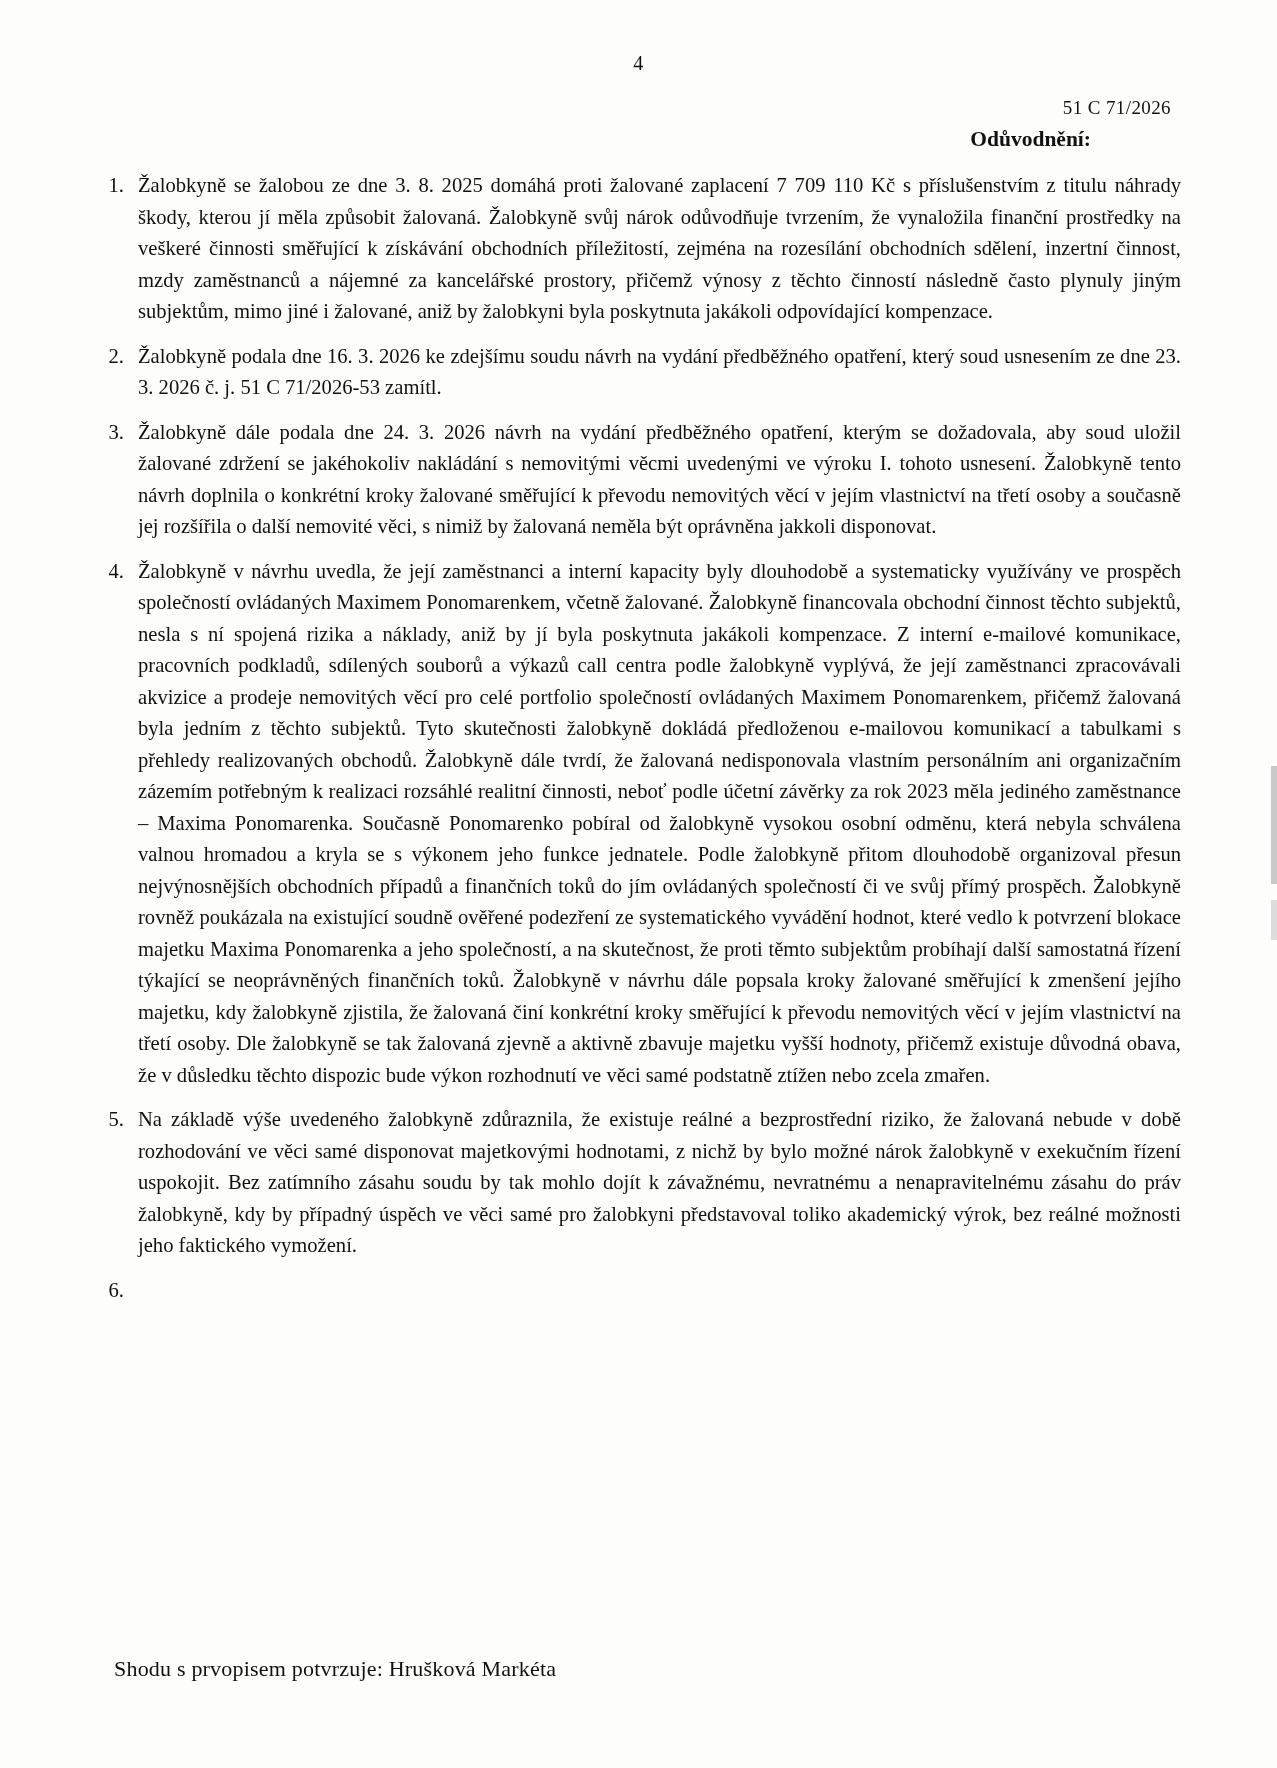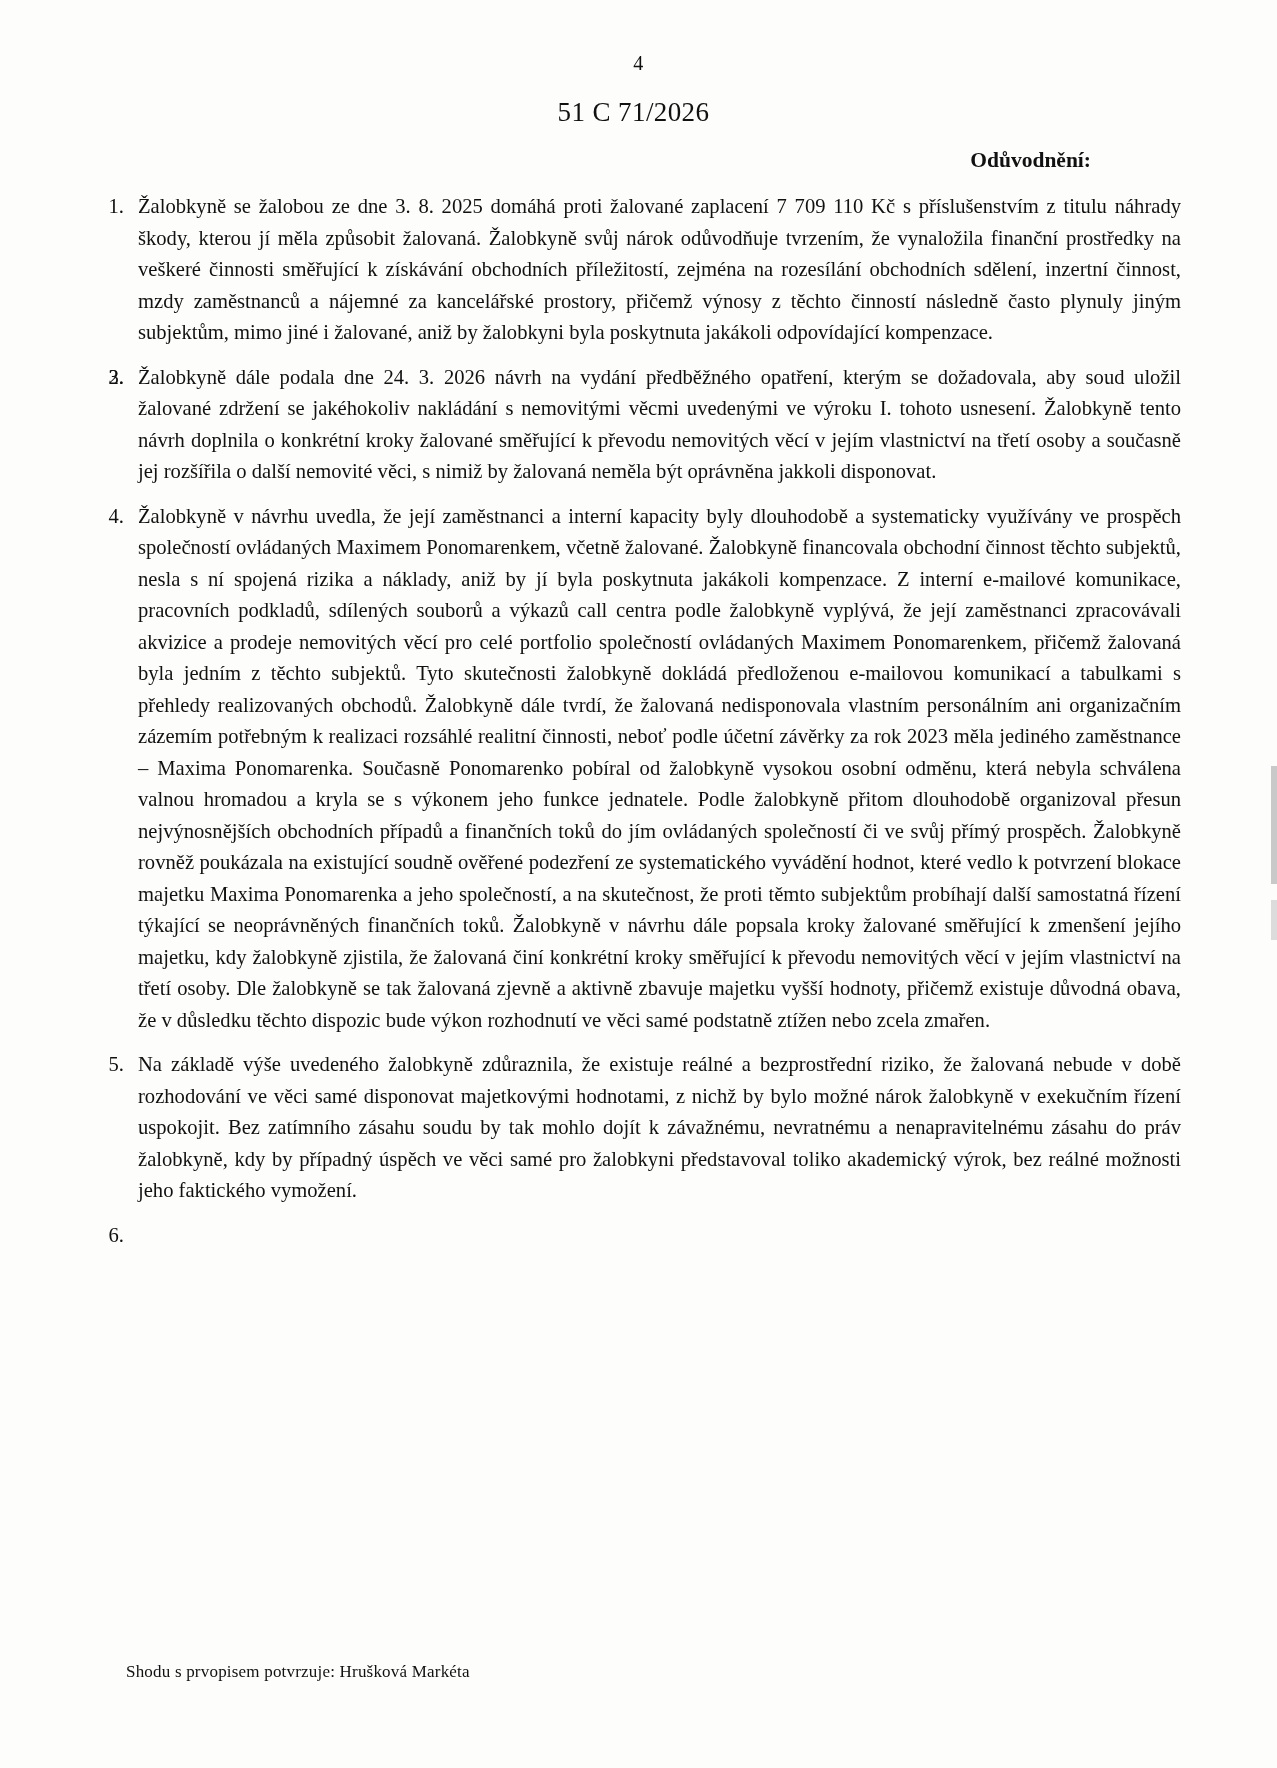--- a/index.html
+++ b/index.html
@@ -21,23 +21,23 @@
     padding: 52px 96px 40px 96px;
     overflow: hidden;
   }
   .page-number {
     text-align: center;
     font-size: 20px;
     letter-spacing: 0.5px;
     margin: 0 0 22px 0;
   }
   .case-number {
-    text-align: center;
-    font-size: 27px;
-    margin: 0 10px 20px 0;
+    text-align: right;
+    font-size: 19px;
+    margin: 0 10px 8px 0;
     letter-spacing: 0.4px;
   }
   .section-title {
     text-align: right;
     font-weight: bold;
     font-size: 21.5px;
     margin: 0 0 18px 0;
     padding-right: 90px;
   }
   ol.clauses {
@@ -58,23 +58,23 @@
   ol.clauses > li .num {
     position: absolute;
     left: 2px;
     top: 0;
     width: 26px;
     text-align: right;
     font-size: 20.6px;
   }
   .footer-note {
     position: absolute;
-    left: 126px;
+    left: 114px;
     bottom: 86px;
-    font-size: 17px;
+    font-size: 22px;
     letter-spacing: 0.2px;
   }
   .edge-mark {
     position: absolute;
     right: 0;
     top: 766px;
     width: 6px;
     height: 118px;
     background: #c9c9c9;
   }
@@ -95,20 +95,21 @@
 
   <div class="section-title">Odůvodnění:</div>
 
   <ol class="clauses">
     <li>
       <span class="num">1.</span>
       <span class="body">Žalobkyně se žalobou ze dne 3. 8. 2025 domáhá proti žalované zaplacení 7 709 110 Kč s příslušenstvím z titulu náhrady škody, kterou jí měla způsobit žalovaná. Žalobkyně svůj nárok odůvodňuje tvrzením, že vynaložila finanční prostředky na veškeré činnosti směřující k získávání obchodních příležitostí, zejména na rozesílání obchodních sdělení, inzertní činnost, mzdy zaměstnanců a nájemné za kancelářské prostory, přičemž výnosy z těchto činností následně často plynuly jiným subjektům, mimo jiné i žalované, aniž by žalobkyni byla poskytnuta jakákoli odpovídající kompenzace.</span>
     </li>
     <li>
       <span class="num">2.</span>
+      <span class="body">Žalobkyně podala dne 16. 3. 2026 ke zdejšímu soudu návrh na vydání předběžného opatření, který soud usnesením ze dne 23. 3. 2026 č. j. 51 C 71/2026-53 zamítl.</span>
     </li>
     <li>
       <span class="num">3.</span>
       <span class="body">Žalobkyně dále podala dne 24. 3. 2026 návrh na vydání předběžného opatření, kterým se dožadovala, aby soud uložil žalované zdržení se jakéhokoliv nakládání s nemovitými věcmi uvedenými ve výroku I. tohoto usnesení. Žalobkyně tento návrh doplnila o konkrétní kroky žalované směřující k převodu nemovitých věcí v jejím vlastnictví na třetí osoby a současně jej rozšířila o další nemovité věci, s nimiž by žalovaná neměla být oprávněna jakkoli disponovat.</span>
     </li>
     <li>
       <span class="num">4.</span>
       <span class="body">Žalobkyně v návrhu uvedla, že její zaměstnanci a interní kapacity byly dlouhodobě a systematicky využívány ve prospěch společností ovládaných Maximem Ponomarenkem, včetně žalované. Žalobkyně financovala obchodní činnost těchto subjektů, nesla s ní spojená rizika a náklady, aniž by jí byla poskytnuta jakákoli kompenzace. Z interní e-mailové komunikace, pracovních podkladů, sdílených souborů a výkazů call centra podle žalobkyně vyplývá, že její zaměstnanci zpracovávali akvizice a prodeje nemovitých věcí pro celé portfolio společností ovládaných Maximem Ponomarenkem, přičemž žalovaná byla jedním z těchto subjektů. Tyto skutečnosti žalobkyně dokládá předloženou e-mailovou komunikací a tabulkami s přehledy realizovaných obchodů. Žalobkyně dále tvrdí, že žalovaná nedisponovala vlastním personálním ani organizačním zázemím potřebným k realizaci rozsáhlé realitní činnosti, neboť podle účetní závěrky za rok 2023 měla jediného zaměstnance – Maxima Ponomarenka. Současně Ponomarenko pobíral od žalobkyně vysokou osobní odměnu, která nebyla schválena valnou hromadou a kryla se s výkonem jeho funkce jednatele. Podle žalobkyně přitom dlouhodobě organizoval přesun nejvýnosnějších obchodních případů a finančních toků do jím ovládaných společností či ve svůj přímý prospěch. Žalobkyně rovněž poukázala na existující soudně ověřené podezření ze systematického vyvádění hodnot, které vedlo k potvrzení blokace majetku Maxima Ponomarenka a jeho společností, a na skutečnost, že proti těmto subjektům probíhají další samostatná řízení týkající se neoprávněných finančních toků. Žalobkyně v návrhu dále popsala kroky žalované směřující k zmenšení jejího majetku, kdy žalobkyně zjistila, že žalovaná činí konkrétní kroky směřující k převodu nemovitých věcí v jejím vlastnictví na třetí osoby. Dle žalobkyně se tak žalovaná zjevně a aktivně zbavuje majetku vyšší hodnoty, přičemž existuje důvodná obava, že v důsledku těchto dispozic bude výkon rozhodnutí ve věci samé podstatně ztížen nebo zcela zmařen.</span>
     </li>
     <li>

